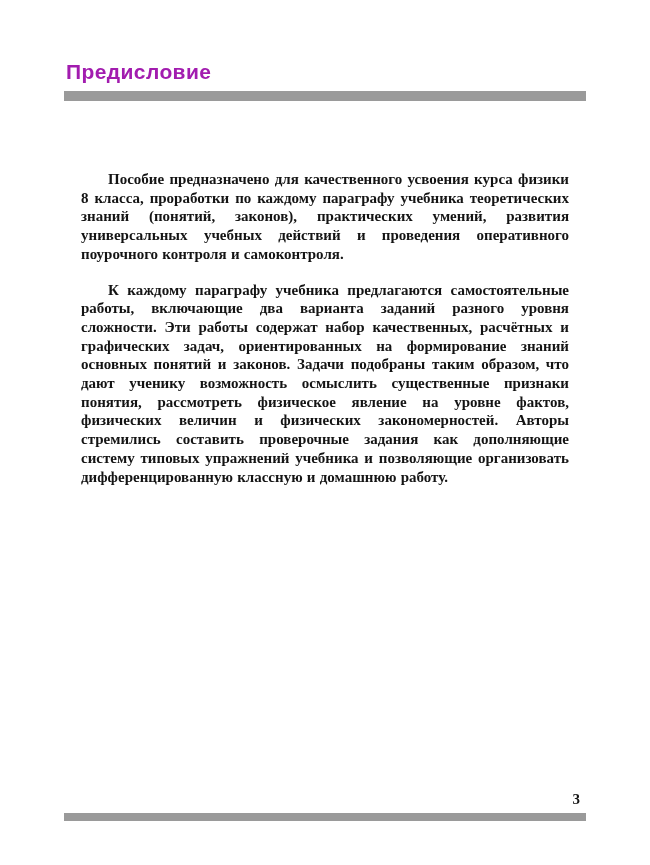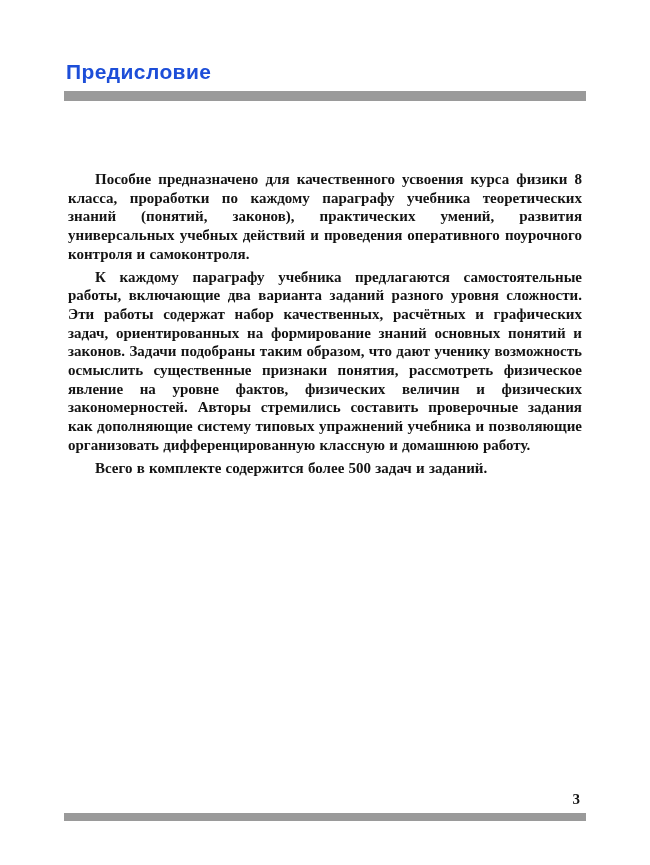--- a/index.html
+++ b/index.html
@@ -19,39 +19,39 @@
     color: #141414;
   }
   .page-header {
     margin: 0 0 0 0;
   }
   .page-title {
     font-family: "Liberation Sans", sans-serif;
     font-weight: bold;
     font-size: 21px;
     letter-spacing: 0.4px;
-    color: #1d4ed8;
+    color: #a21caf;
     margin: 0 0 7px 2px;
   }
   .title-rule {
     height: 10px;
     background: #9a9a9a;
   }
   .preface-body {
     margin-top: 69px;
     font-size: 15px;
     line-height: 18.7px;
     font-weight: 600;
     text-align: justify;
     hyphens: auto;
     -webkit-hyphens: auto;
     word-spacing: 0.5px;
   }
   .preface-body p {
-    margin: 4px;
+    margin: 17px;
     text-indent: 27px;
   }
   .page-number {
     position: absolute;
     right: 70px;
     bottom: 57px;
     font-size: 15px;
     font-weight: 600;
     color: #141414;
   }
@@ -70,20 +70,19 @@
 <div class="page">
 
   <header class="page-header">
     <h1 class="page-title">Предисловие</h1>
     <div class="title-rule"></div>
   </header>
 
   <main class="preface-body">
     <p>Пособие предназначено для качественного усвоения курса физики 8 класса, проработки по каждому параграфу учебника теоретических знаний (понятий, законов), практических умений, развития универсальных учебных действий и проведения оперативного поурочного контроля и самоконтроля.</p>
     <p>К каждому параграфу учебника предлагаются самостоятельные работы, включающие два варианта заданий разного уровня сложности. Эти работы содержат набор качественных, расчётных и графических задач, ориентированных на формирование знаний основных понятий и законов. Задачи подобраны таким образом, что дают ученику возможность осмыслить существенные признаки понятия, рассмотреть физическое явление на уровне фактов, физических величин и физических закономерностей. Авторы стремились составить проверочные задания как дополняющие систему типовых упражнений учебника и позволяющие организовать дифференцированную классную и домашнюю работу.</p>
-    <p>Всего в комплекте содержится более 500 задач и заданий.</p>
   </main>
 
   <div class="page-number">3</div>
 
   <div class="footer-rule"></div>
 
 </div>
 
 </body></html>

